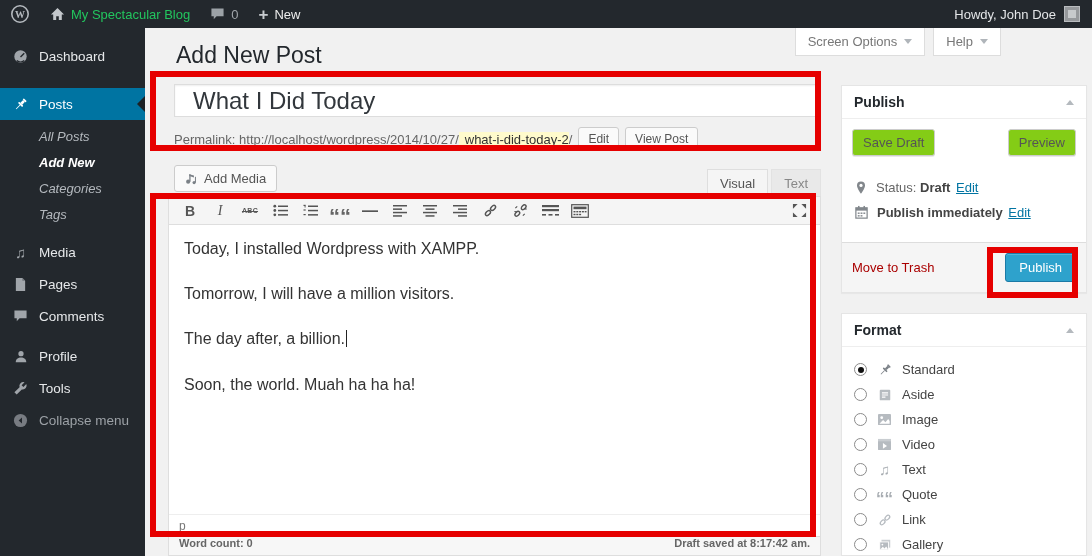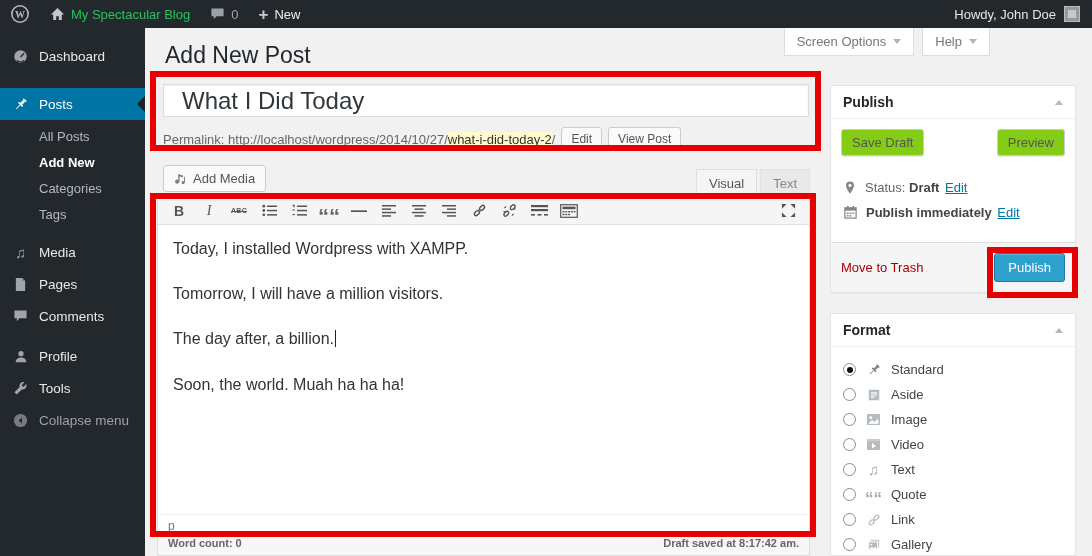--- a/index.html
+++ b/index.html
@@ -23,41 +23,41 @@
   
   #sidebar { position:absolute; left:0; top:28px; width:145px; height:528px; background:#23282d;
     padding-top:12px; z-index:20; }
   .m-item { height:32px; display:flex; align-items:center; gap:10px; padding:0 12px;
     color:#e6e8ea; font-size:13.5px; cursor:pointer; }
   .m-item .micon { width:17px; display:flex; justify-content:center; color:#a0a5aa; font-size:15px; }
   .m-item.active { background:#0074a2; color:#fff; position:relative; margin-top:16px; }
   .m-item.active .micon { color:#fff; }
   .m-arrow { position:absolute; right:0; top:50%; margin-top:-8px; width:0; height:0;
     border-top:8px solid transparent; border-bottom:8px solid transparent; border-right:8px solid #1c2125; }
-  .subm { padding:4px 0 8px 0; }
+  .subm { padding:4px 0 8px 0;font-style:italic; }
   .sub-item { height:26px; line-height:26px; padding-left:39px; color:#b4b9be; font-size:13px; cursor:pointer; }
   .sub-item.current { color:#fff; font-weight:bold; }
   .m-sep { height:8px; }
   .m-item.collapse { color:#9ca1a6; }
 
   
-  #main { position:absolute; left:145px; top:28px; width:862px; height:528px; background:#f1f1f1; }
+  #main { position:absolute; left:156px; top:28px; width:862px; height:528px; background:#f1f1f1; }
   .screen-tabs { position:absolute; top:0; right:17px; display:flex; gap:8px; }
   .s-tab { height:28px; background:#fff; border:1px solid #ddd; border-top:none; color:#777;
     font-size:13px; display:flex; align-items:center; gap:7px; padding:0 12px; cursor:pointer; }
   .caret-down { width:0; height:0; border-left:4px solid transparent; border-right:4px solid transparent;
     border-top:5px solid #b0b5ba; }
   #page-title { position:absolute; left:20px; top:14px; font-size:23px; font-weight:400; color:#23282d; }
 
   #titlearea { position:absolute; left:18px; top:56px; width:646px; }
   #title-input { width:100%; height:33px; border:1px solid #ddd; background:#fff; padding:2px 18px;
     font-size:24px; color:#32373c; font-family:"Liberation Sans",sans-serif;
     box-shadow:inset 0 1px 2px rgba(0,0,0,.07); outline:none; }
   .permalink-row { margin-top:10px; display:flex; align-items:center; font-size:13px; color:#666; white-space:nowrap; }
-  .pl-slug { background:#fffbcc; color:#333; }
+  .pl-slug { background:#fffbcc; color:#333;padding-left:6px; }
   .btn-small { margin-left:6px; height:24px; padding:0 9px; font-size:12px; color:#555; background:#fafafa;
     border:1px solid #ccc; border-radius:3px; cursor:pointer; font-family:"Liberation Sans",sans-serif; }
 
   #add-media { position:absolute; left:18px; top:137px; height:27px; display:flex; align-items:center; gap:6px;
     background:#fafafa; border:1px solid #ccc; border-radius:3px; padding:0 10px; font-size:13px; color:#555; cursor:pointer; }
 
   .editor-tabs { position:absolute; left:12px; top:141px; width:653px; display:flex; justify-content:flex-end; gap:3px; }
   .e-tab { height:27px; padding:0 12px; display:flex; align-items:center; font-size:13px; cursor:pointer; }
   .e-tab.active { background:#f5f5f5; border:1px solid #dedede; border-bottom:none; color:#555; }
   .e-tab.inactive { background:#e9e9e9; border:1px solid #e2e2e2; border-bottom:none; color:#888; }

